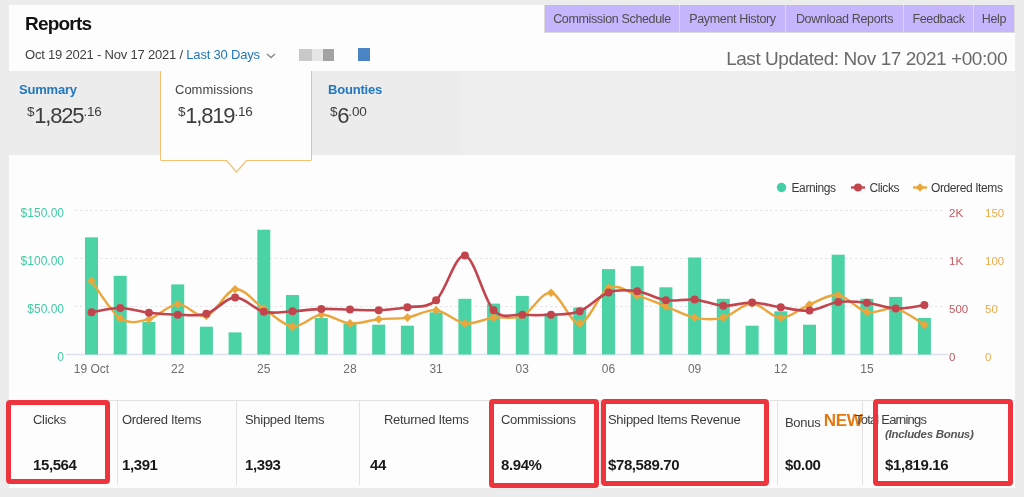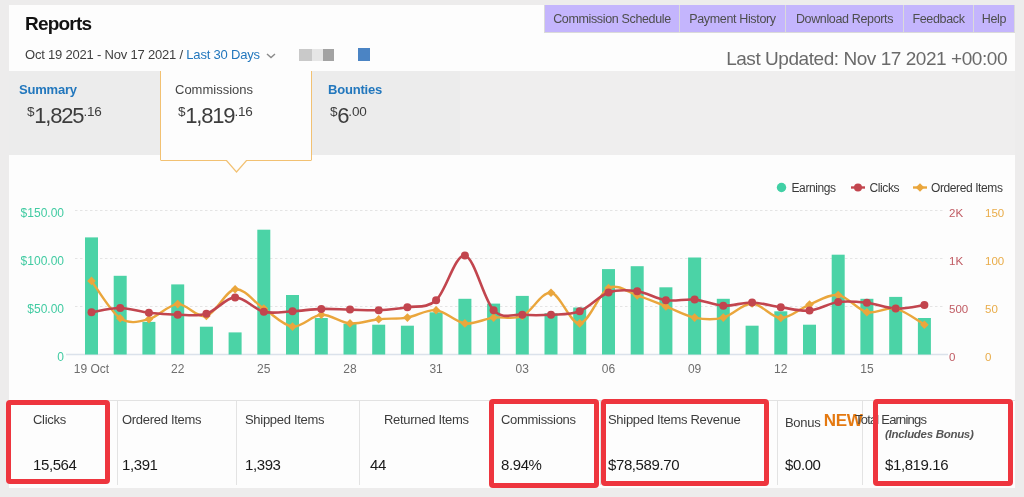--- a/index.html
+++ b/index.html
@@ -12,21 +12,21 @@
 #lastupd{position:absolute;right:17px;top:48px;font-size:19px;letter-spacing:-0.45px;color:#6a6a6a}
 #strip{position:absolute;left:9px;top:71px;width:1006px;height:84px;background:#ececec}
 .tab{position:absolute;top:71px;height:84px}
 .tablabel{font-size:13px;font-weight:700;letter-spacing:-0.2px;color:#2277bd;margin:11px 0 0 9px}
 .tabval{margin:6px 0 0 17px;color:#3d3d3d;font-size:22px;letter-spacing:-1.2px}
 .tabval .sm{font-size:13.5px;letter-spacing:-0.2px;position:relative;top:-7px}
 #activetab{position:absolute;left:160px;top:71px;width:152px;height:89px;background:#fdfdfd;border-left:1px solid #f2c172;border-right:1px solid #f2c172;box-sizing:border-box}
 #statsrow{position:absolute;left:9px;top:400px;width:1006px;height:85px;background:#fdfdfd;border-top:1px solid #e2e2e2}
 .sep{position:absolute;top:401px;width:1px;height:84px;background:#e3e3e3}
 .slabel{position:absolute;top:412px;font-size:13px;letter-spacing:-0.3px;color:#3d3d3d;white-space:nowrap}
-.sval{position:absolute;top:456px;font-size:15px;letter-spacing:-0.4px;font-weight:400;color:#191919;white-space:nowrap}
+.sval{position:absolute;top:456px;font-size:15px;letter-spacing:-0.4px;font-weight:700;color:#191919;white-space:nowrap}
 .redbox{position:absolute;border:5.5px solid #ee353e;border-radius:4px}
 .sq{position:absolute;top:49px;width:12px;height:12px}
 </style></head>
 <body>
 <div id="card"></div>
 <svg width="1024" height="497" style="position:absolute;left:0;top:0;font-family:'Liberation Sans',sans-serif">
 <line x1="75" y1="210.5" x2="945" y2="210.5" stroke="#e4e4e4" stroke-width="1" stroke-dasharray="2.5,2.5"></line>
 <line x1="75" y1="258.5" x2="945" y2="258.5" stroke="#e4e4e4" stroke-width="1" stroke-dasharray="2.5,2.5"></line>
 <line x1="75" y1="306.5" x2="945" y2="306.5" stroke="#e4e4e4" stroke-width="1" stroke-dasharray="2.5,2.5"></line>
 <line x1="66" y1="354.5" x2="948" y2="354.5" stroke="#dbe2eb" stroke-width="1.6"></line>

